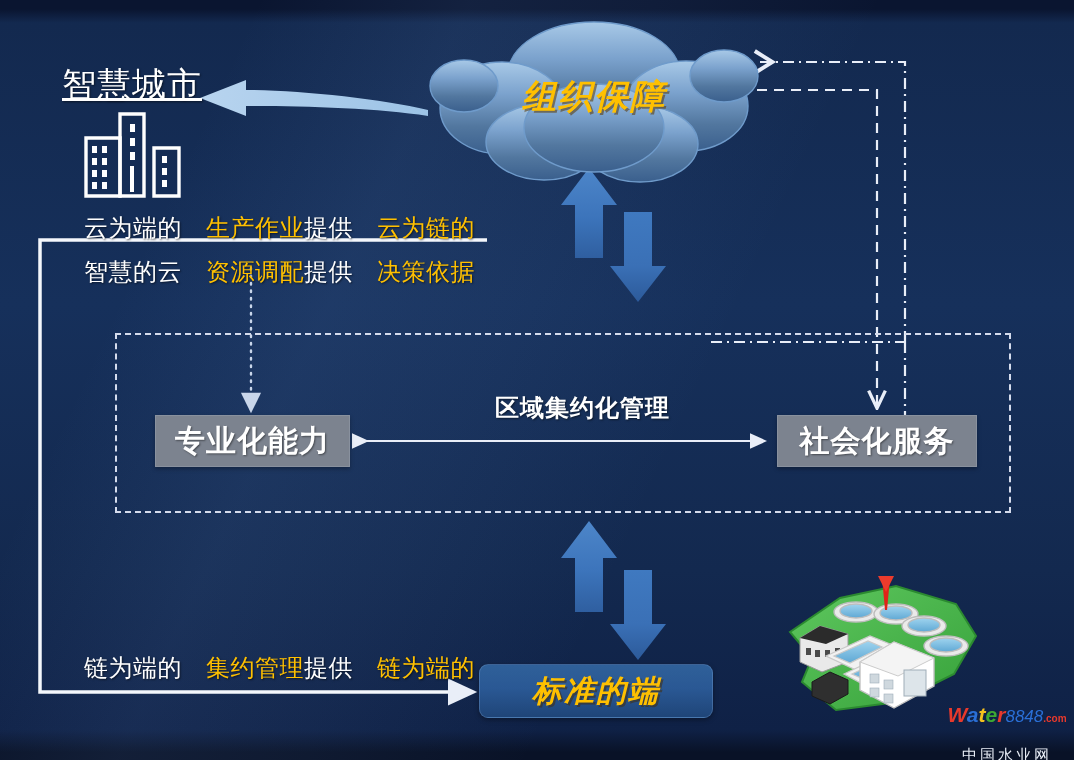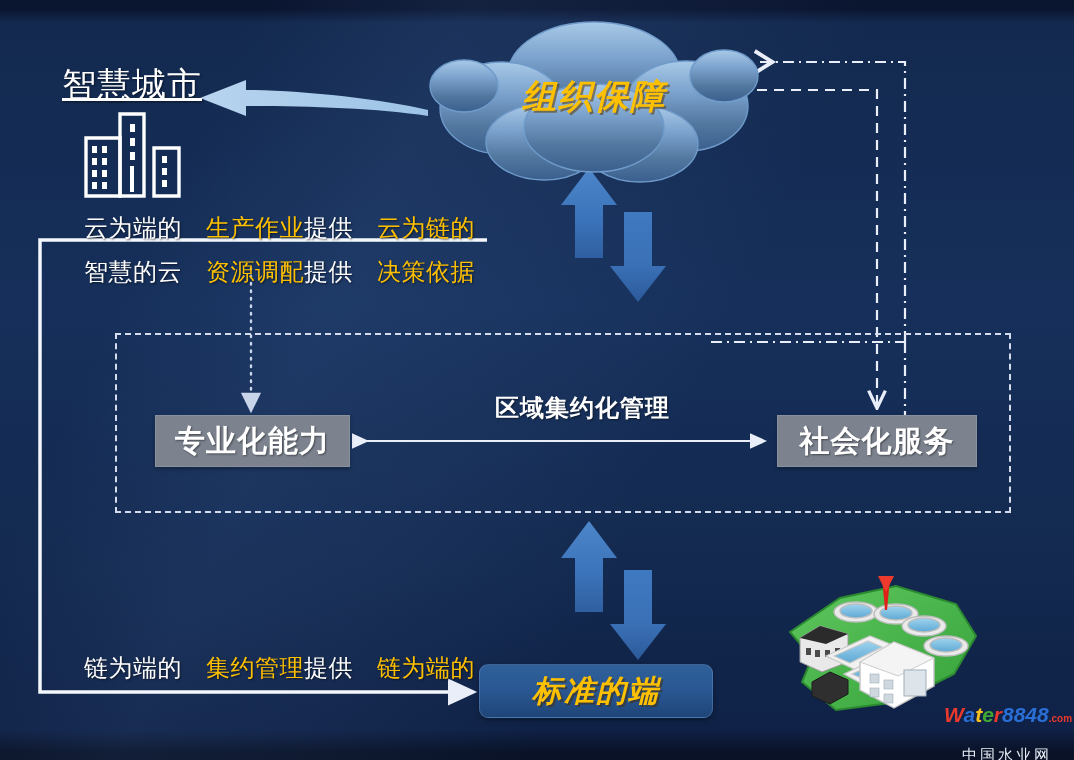--- a/index.html
+++ b/index.html
@@ -87,21 +87,21 @@
   #plant{left:778px;top:570px;width:210px;height:150px;}
 
   
   #watermark{left:944px;top:704px;width:126px;text-align:center;}
   #wm-top{font-size:21px;font-weight:bold;font-style:italic;line-height:21px;white-space:nowrap;}
   #wm-top .c1{color:#e8392c;}
   #wm-top .c2{color:#2a6fd6;}
   #wm-top .c3{color:#f5c11e;}
   #wm-top .c4{color:#3ea832;}
   #wm-top .c5{color:#e8392c;}
-  #wm-num{color:#2a6fd6;font-size:21px;font-style:italic;font-weight:bold;text-align:center;}
+  #wm-num{color:#2a6fd6;font-size:17px;font-style:italic;font-weight:normal;text-align:center;}
   #wm-dot{color:#e8392c;font-size:10px;font-style:normal;font-weight:bold;}
   #wm-bottom{font-size:15px;color:#e9eef7;letter-spacing:3px;margin-top:17px;white-space:nowrap;}
 </style>
 </head>
 <body>
 
 <div id="stage">
 
   <svg class="abs" id="connectors" viewBox="0 0 1074 760">
     <defs>

